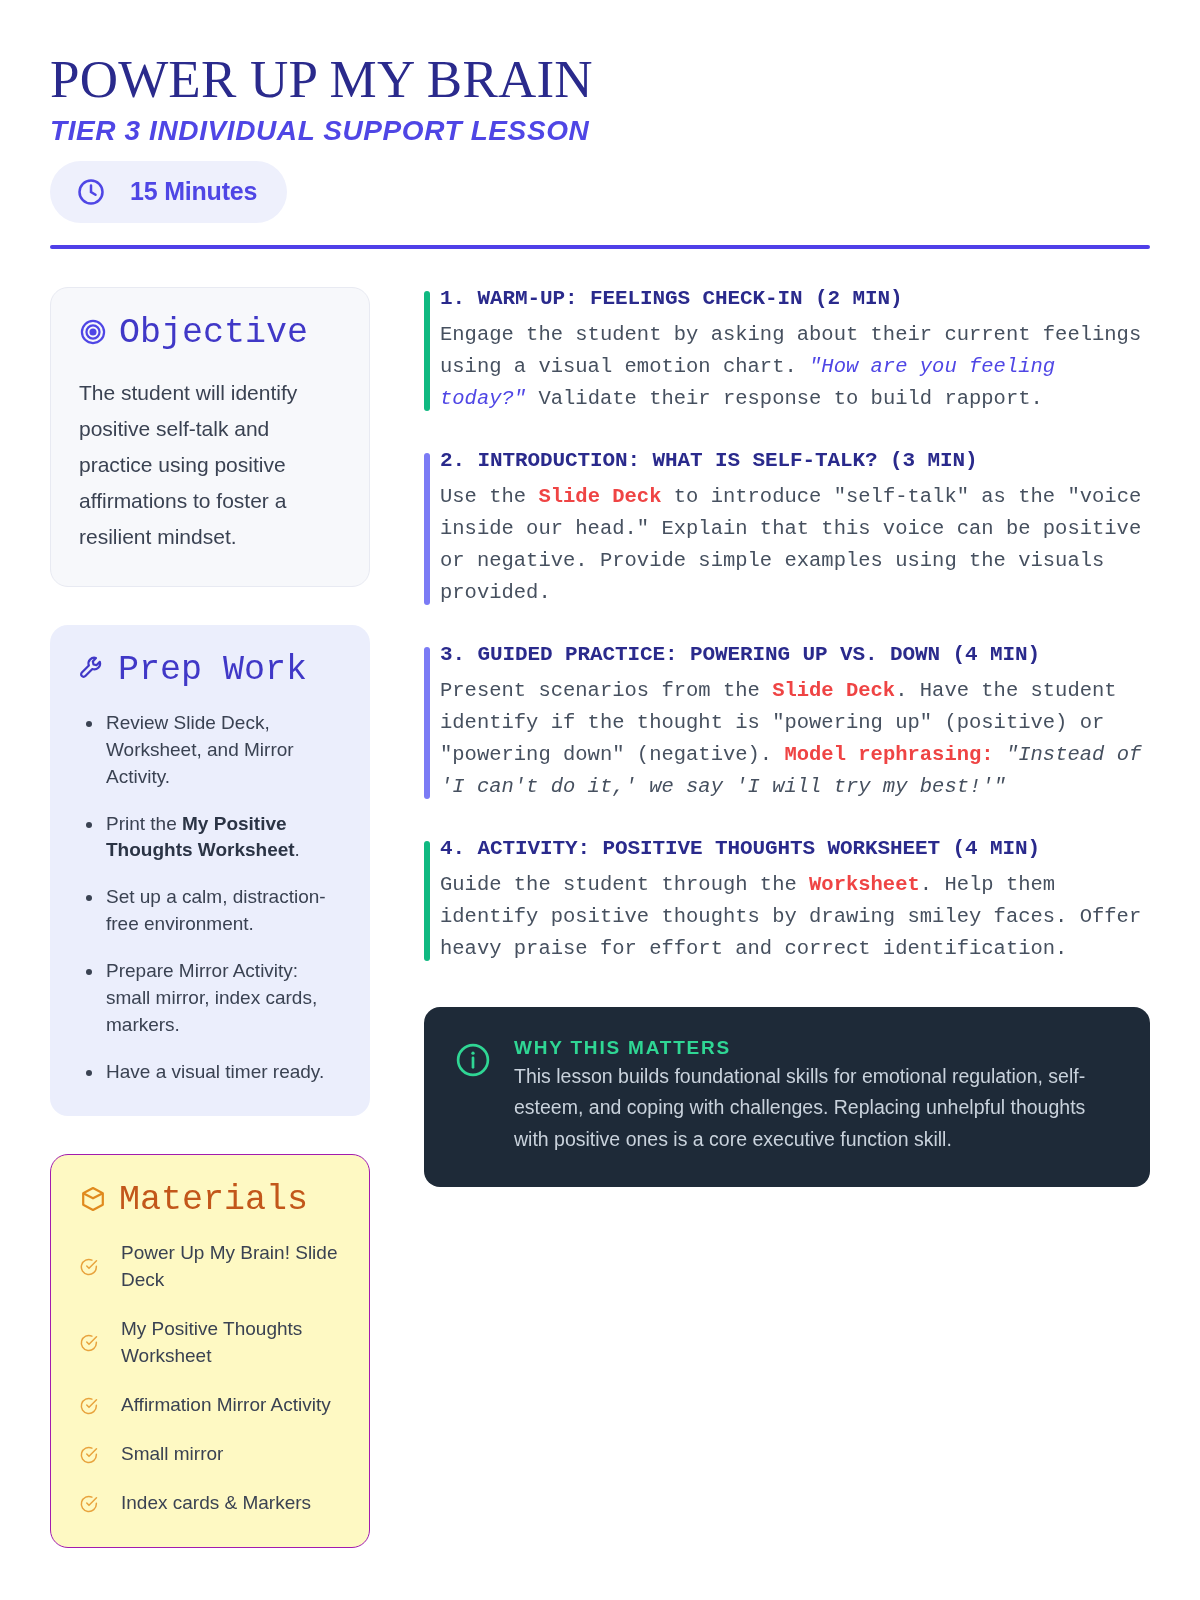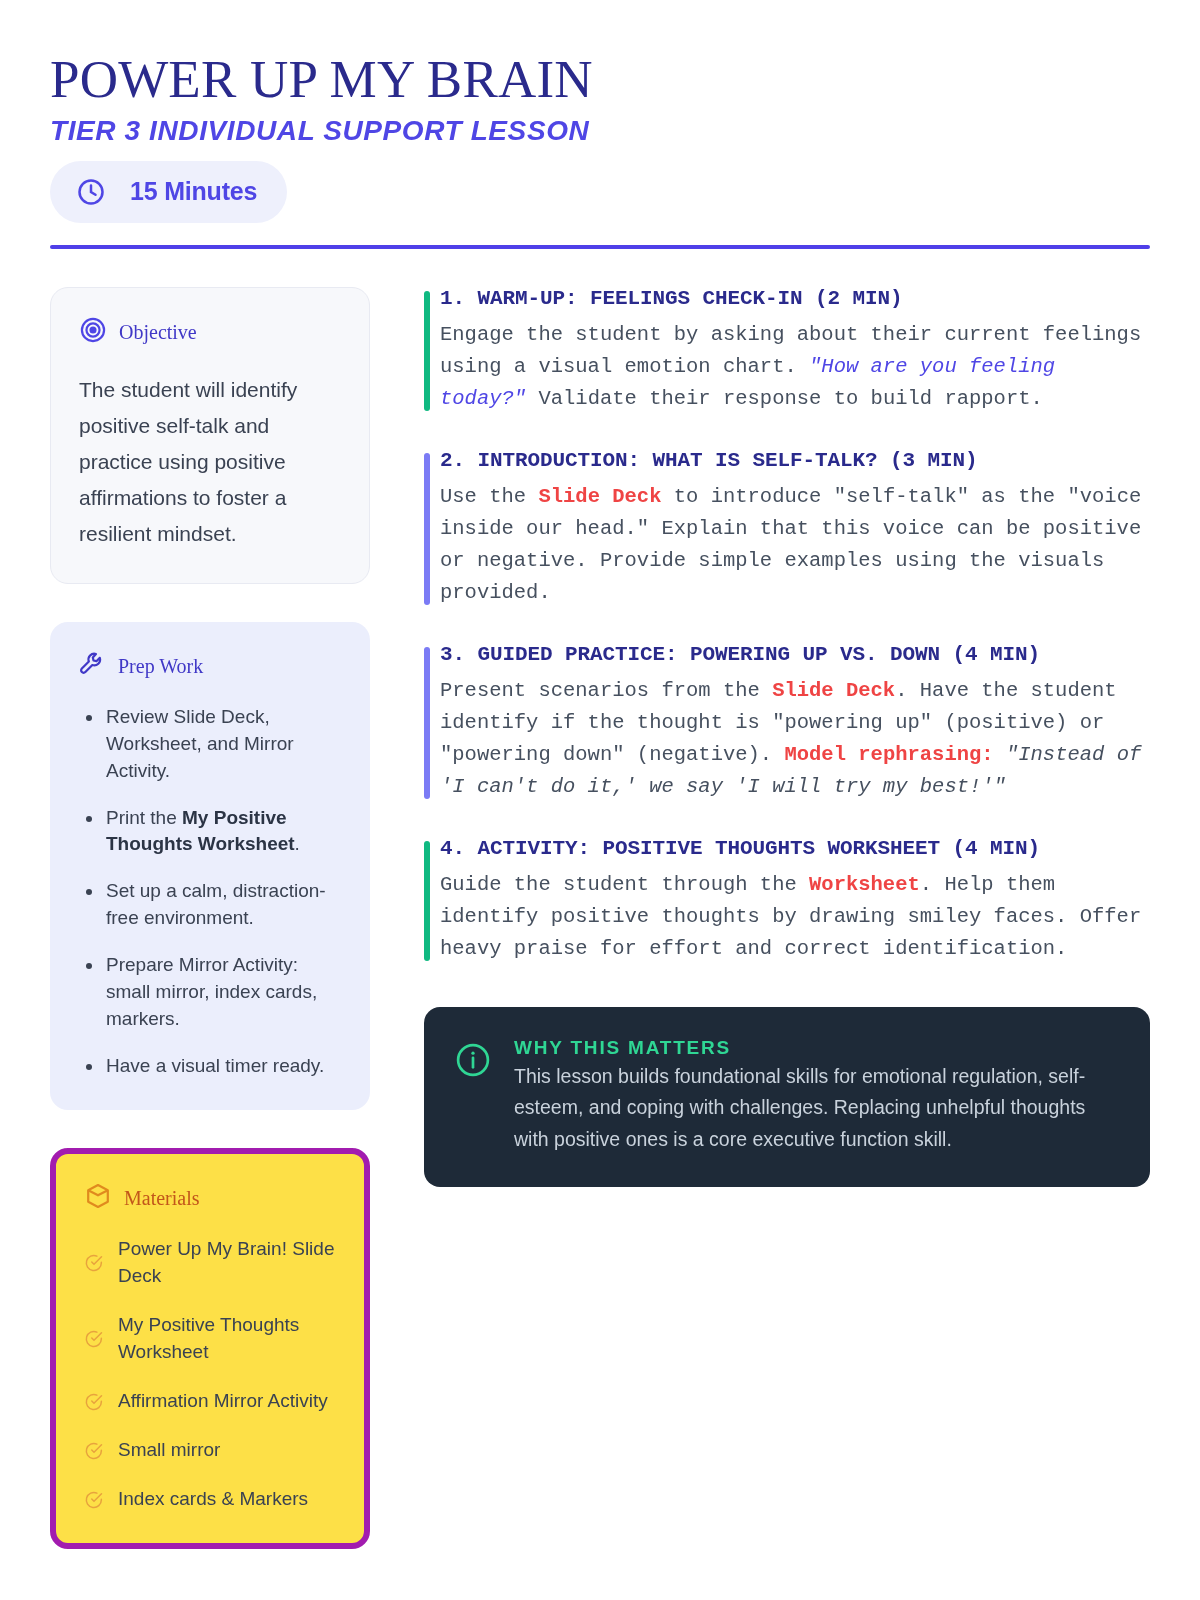--- a/index.html
+++ b/index.html
@@ -84,33 +84,33 @@
   .card + .card { margin-top: 38px; }
 
   .card-objective {
     background: #F7F8FB;
     border: 1px solid #E8EAF2;
   }
   .card-prep {
     background: #EBEEFC;
   }
   .card-materials {
-    background: #fde047;
-    border: 6px solid #a21caf;
+    background: #fef9c3;
+    border: 1px solid #a21caf;
   }
 
   .card-head {
     display: flex;
     align-items: center;
     gap: 12px;
     margin-bottom: 22px;
   }
   .card-head-title {
-    font-family: Liberation Serif, serif;
-    font-size: 20px;
+    font-family: Liberation Mono, monospace;
+    font-size: 35px;
     font-weight: 400;
     line-height: 1;
   }
   .card-objective .card-head-title { color: #4038C7; }
   .card-prep      .card-head-title { color: #4038C7; }
   .card-materials .card-head-title { color: #C2571A; }
 
   .card-body-text {
     font-size: 21px;
     line-height: 1.72;
@@ -138,21 +138,21 @@
     border-radius: 50%;
     background: #3A4252;
   }
   .prep-list b { font-weight: 700; color: #2B3445; }
 
   
   .mat-list { list-style: none; }
   .mat-list li {
     display: flex;
     align-items: center;
-    gap: 14px;
+    gap: 22px;
     font-size: 19px;
     line-height: 1.42;
     color: #3A4252;
   }
   .mat-list li + li { margin-top: 22px; }
   .check-icon { flex: 0 0 auto; display: block; }
 
   
   .step {
     padding-left: 16px;

